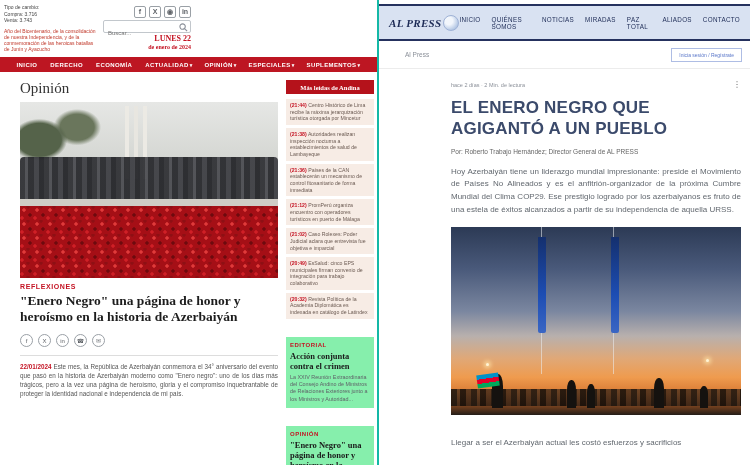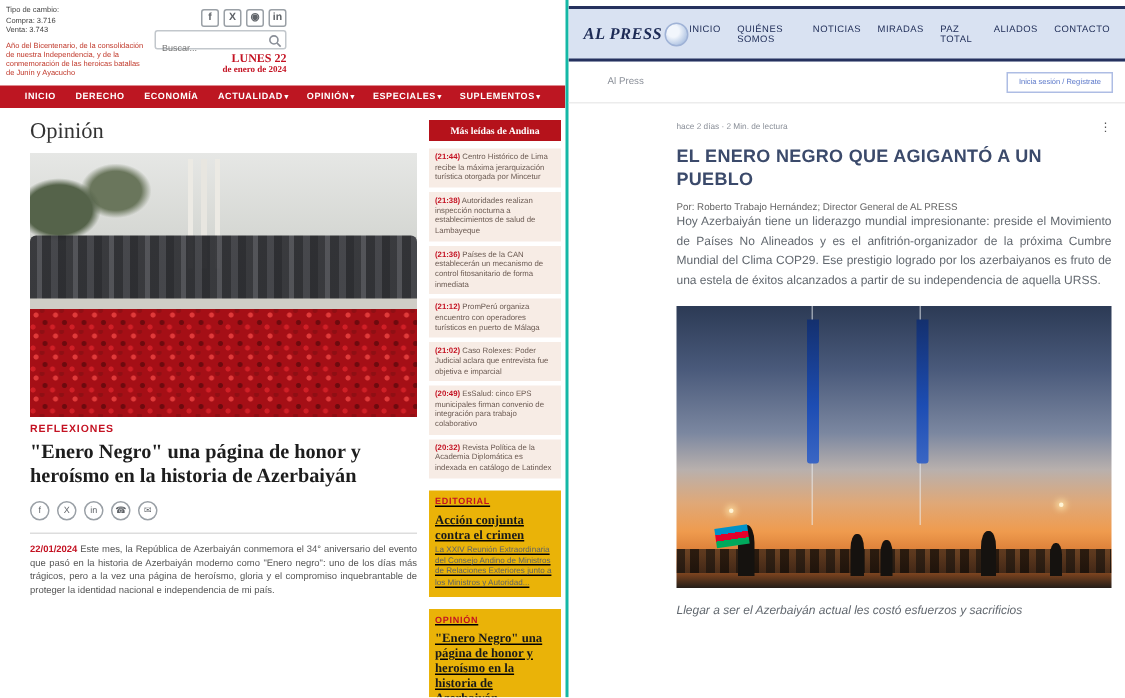--- a/index.html
+++ b/index.html
@@ -54,54 +54,54 @@
   .share-row { display:flex; gap:5px; margin-top:8px; }
   .circ { width:13px; height:13px; border:1px solid #9aa0a6; border-radius:50%; color:#5f6368; font-size:6px; line-height:12px; text-align:center; cursor:pointer; }
   .ep-rule { border:0; border-top:1px solid #ddd; margin:8px 0 6px 0; }
   .ep-body { font-size:6.3px; line-height:1.45; color:#555; text-align:justify; }
   .ep-body .dt { color:#c41323; font-weight:bold; }
 
   .ep-sidebar { width:88px; flex:none; }
   .andina-btn { display:block; width:100%; height:14px; background:#b5121b; color:#fff; border:0; font-family:"Liberation Serif", serif; font-weight:bold; font-size:6.5px; cursor:pointer; margin-bottom:5px; }
   .side-item { background:#f7ece5; padding:3px 4px; margin-bottom:3px; font-size:5.2px; line-height:1.28; color:#6b5a52; cursor:pointer; }
   .side-item .t { color:#c41323; font-weight:bold; }
-  .side-block { background:#eab308; padding:5px 4px; margin-top:8px;text-decoration:underline; }
+  .side-block { background:#86efac; padding:5px 4px; margin-top:18px; }
   .side-label { color:#c41323; font-size:6px; font-weight:bold; letter-spacing:.5px; margin-bottom:3px; }
   .side-title { font-family:"Liberation Serif", serif; font-weight:bold; color:#1a1a1a; font-size:8.5px; line-height:1.18; margin-bottom:3px; cursor:pointer; }
   .side-excerpt { font-size:5.4px; line-height:1.35; color:#5f6368; }
 
   
   .panel.right { width:373px; height:465px; background:#fff; border-left:2px solid #14b8a6; overflow:hidden; flex:none; }
   .ap-band { margin-top:4px; height:37px; background:#d9e2f2; border-top:2px solid #25315e; border-bottom:2px solid #25315e; display:flex; align-items:center; padding:0 10px; }
   .ap-logo { display:flex; align-items:center; gap:2px; cursor:pointer; font-family:"Liberation Serif", serif; font-weight:bold; font-style:italic; color:#1c2a55; font-size:11px; letter-spacing:.3px; position:relative; }
   .ap-globe { width:16px; height:16px; border-radius:50%; background:radial-gradient(circle at 35% 35%, #f2f6fc 0 30%, #b9cbe6 70%, #8fa9d4 100%); border:1px solid #9fb2d6; }
   .ap-nav { flex:1; display:flex; justify-content:flex-end; gap:11px; }
   .ap-nav a { color:#1c2a55; font-size:6.3px; letter-spacing:.3px; text-decoration:none; cursor:pointer; }
   .ap-sub { height:28px; display:flex; align-items:center; justify-content:space-between; padding:0 8px 0 26px; border-bottom:1px solid #ececec; }
   .ap-bc { font-size:6.5px; color:#8a8f98; cursor:pointer; }
   .ap-login { border:1px solid #aebde4; background:#fff; color:#5a77c9; font-size:5px; padding:3px 7px; cursor:pointer; font-family:"Liberation Sans",sans-serif; }
 
   .ap-article { margin:12px 11px 0 72px; width:290px; }
   .ap-meta-row { display:flex; justify-content:space-between; align-items:center; }
   .ap-meta-row .meta { font-size:5.5px; color:#8a8f98; }
   .kebab { font-size:8px; color:#555; cursor:pointer; line-height:1; }
-  .ap-title { margin-top:8px; color:#3b4a6b; font-size:12px; line-height:1.25; font-weight:bold; letter-spacing:.2px; }
+  .ap-title { margin-top:8px; color:#3b4a6b; font-size:17px; line-height:1.25; font-weight:bold; letter-spacing:.2px; }
   .ap-byline { margin-top:8px; font-size:6.5px; color:#666; }
-  .ap-body { font-size:8px; line-height:1.62; color:#62686f; text-align:justify; }
+  .ap-body { margin-top:11px; font-size:8px; line-height:1.62; color:#62686f; text-align:justify; }
   .ap-photo { position:relative; margin-top:10px; width:290px; height:188px; overflow:hidden;
     background:linear-gradient(#2c3a55 0%, #49597a 22%, #7b87a0 45%, #b8b0ad 58%, #e0a877 70%, #ef9b4e 80%, #d97b35 88%, #8a4a20 94%, #241d18 100%); }
   .pole { position:absolute; top:0; width:1px; height:78%; background:rgba(235,238,242,.55); }
   .banner { position:absolute; top:5%; width:8px; height:96px; background:linear-gradient(#14306e,#1d4db3 60%, #3a66c4); border-radius:0 0 2px 2px; }
   .glow { position:absolute; width:3px; height:3px; border-radius:50%; background:#fff4d6; box-shadow:0 0 4px 2px rgba(255,230,170,.8); }
   .ap-crowdband { position:absolute; left:0; bottom:5%; width:100%; height:9%; opacity:.88;
     background:repeating-linear-gradient(90deg, #1a140f 0 6px, rgba(45,33,24,.75) 6px 9px, #120d09 9px 15px, rgba(40,28,20,.8) 15px 20px); }
   .fig { position:absolute; background:#15120f; border-radius:45% 45% 8% 8% / 35% 35% 0 0; }
   .flag-az { position:absolute; left:9%; bottom:15%; width:22px; height:13px; transform:rotate(-8deg);
     background:linear-gradient(#0092c8 0 33%, #e4002b 33% 66%, #00a95c 66% 100%); }
-  .ap-closing { margin-top:10px; font-size:8px; color:#62686f;font-style:italic; }
+  .ap-closing { margin-top:23px; font-size:8px; color:#62686f; }
 </style>
 </head>
 <body>
 
 <div class="stage">
 
   <section class="panel left">
     <header class="ep-header">
       <div class="ep-exchange">
         <div class="xl">Tipo de cambio:</div>

